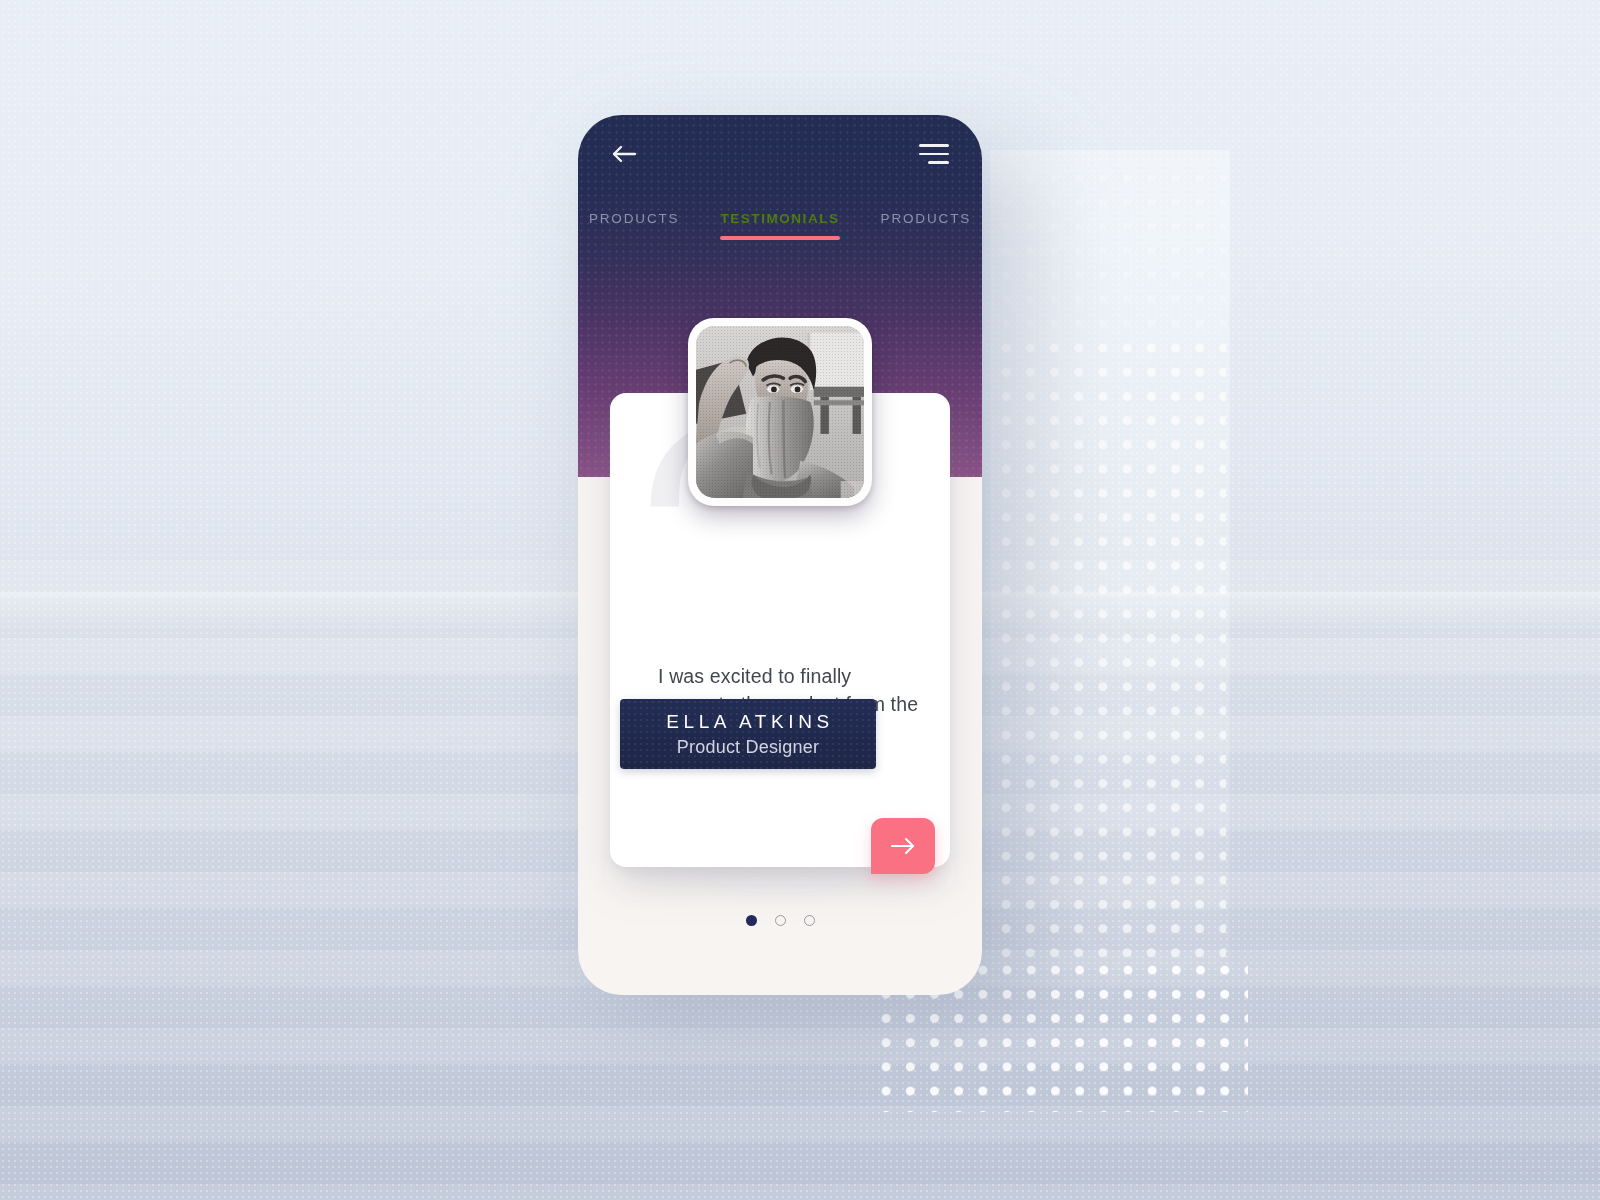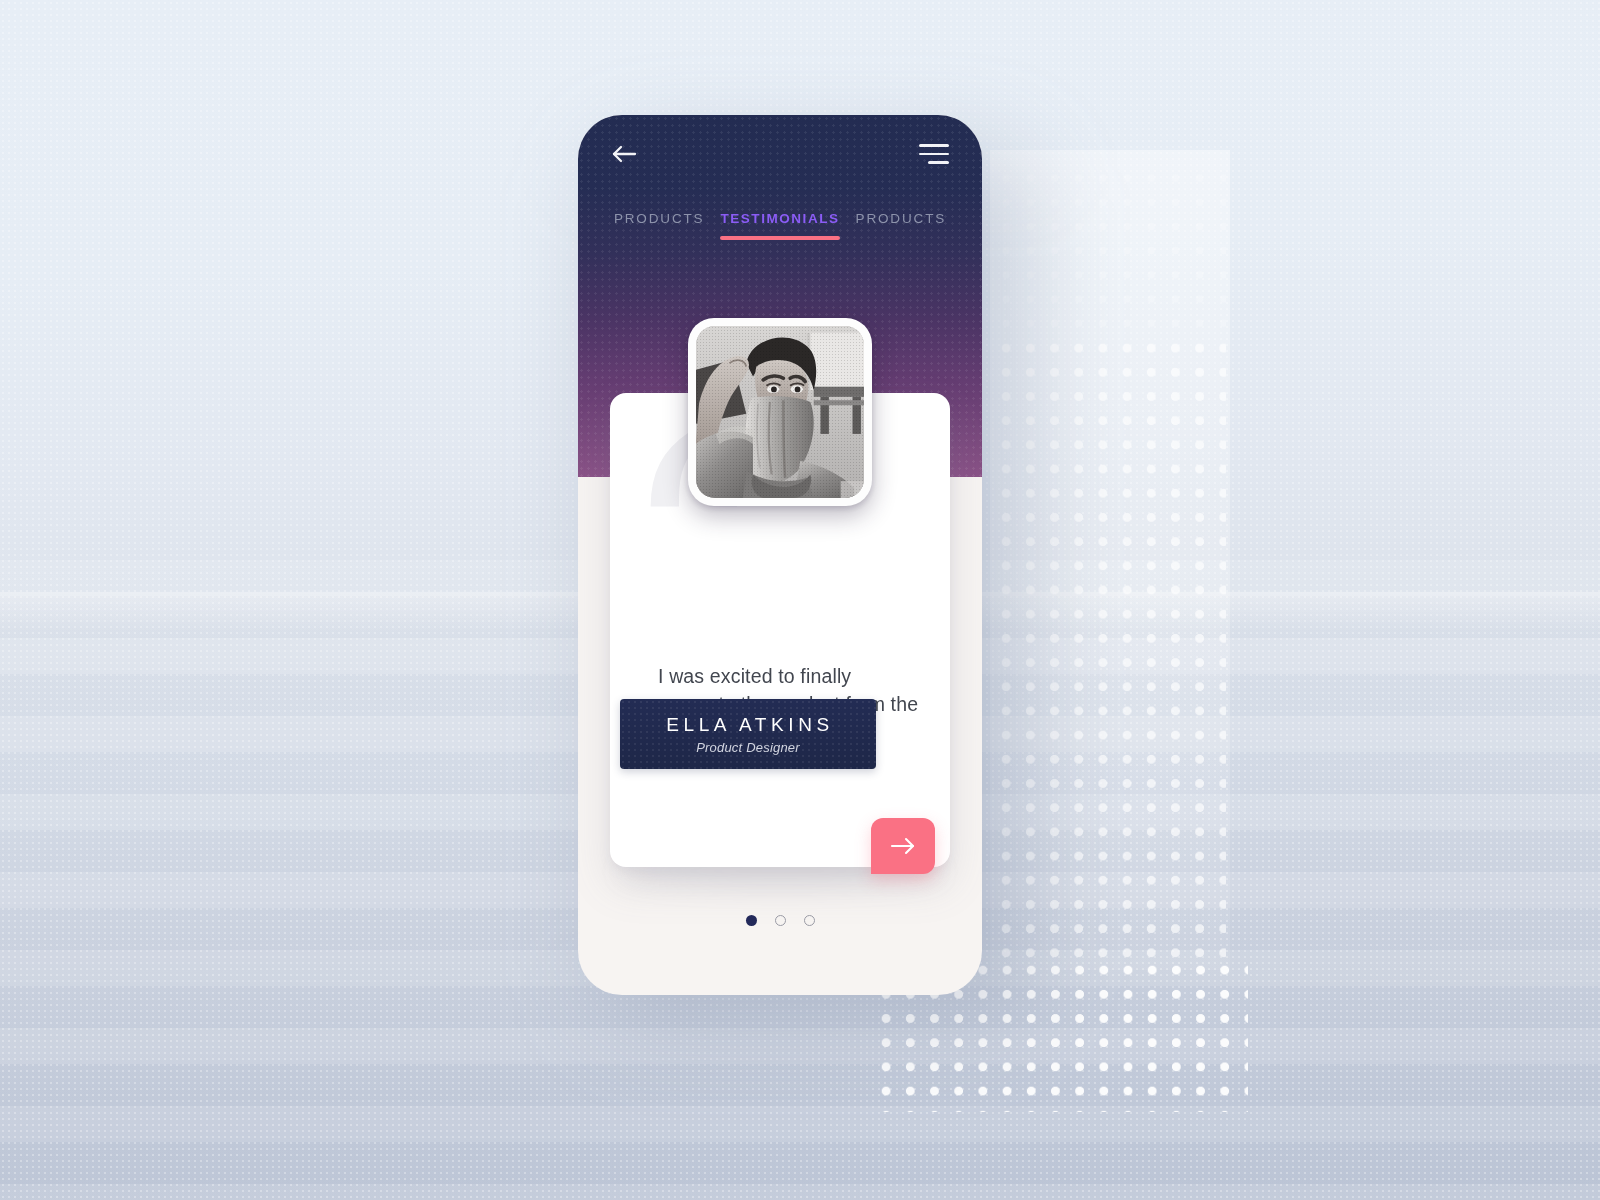--- a/index.html
+++ b/index.html
@@ -167,34 +167,34 @@
   #menu-icon i.l3 { width: 21px; }
 
   
   #tabs {
     position: absolute;
     left: 0; top: 96px;
     width: 404px;
     display: flex;
     justify-content: center;
     align-items: flex-start;
-    gap: 16px;
+    gap: 41px;
   }
   .tab {
     position: relative;
     font-size: 13.5px;
     letter-spacing: 1.85px;
     color: #8d93ab;
     padding-bottom: 20px;
     cursor: pointer;
     white-space: nowrap;
     font-weight: 400;
   }
   .tab.active {
-    color: #8b5cf6;
+    color: #4d7c0f;
     font-weight: 700;
     letter-spacing: 1.55px;
   }
   .tab.active .tab-underline {
     position: absolute;
     left: 0; right: 0; bottom: 6px;
     height: 4.5px;
     background: #fa7184;
     border-radius: 3px;
   }
@@ -290,24 +290,23 @@
   #person-name {
     position: relative;
     font-size: 19px;
     letter-spacing: 4.6px;
     color: #ffffff;
     padding-left: 4px;
     margin-bottom: 4px;
   }
   #person-role {
     position: relative;
-    font-size: 13px;
+    font-size: 18px;
     color: #d2d5e0;
     letter-spacing: 0.2px;
-    font-style: italic;
   }
 
   
   #next-btn {
     position: absolute;
     left: 293px; top: 703px;
     width: 64px; height: 56px;
     background: #fa7184;
     border-radius: 12px 12px 12px 0;
     display: flex;

